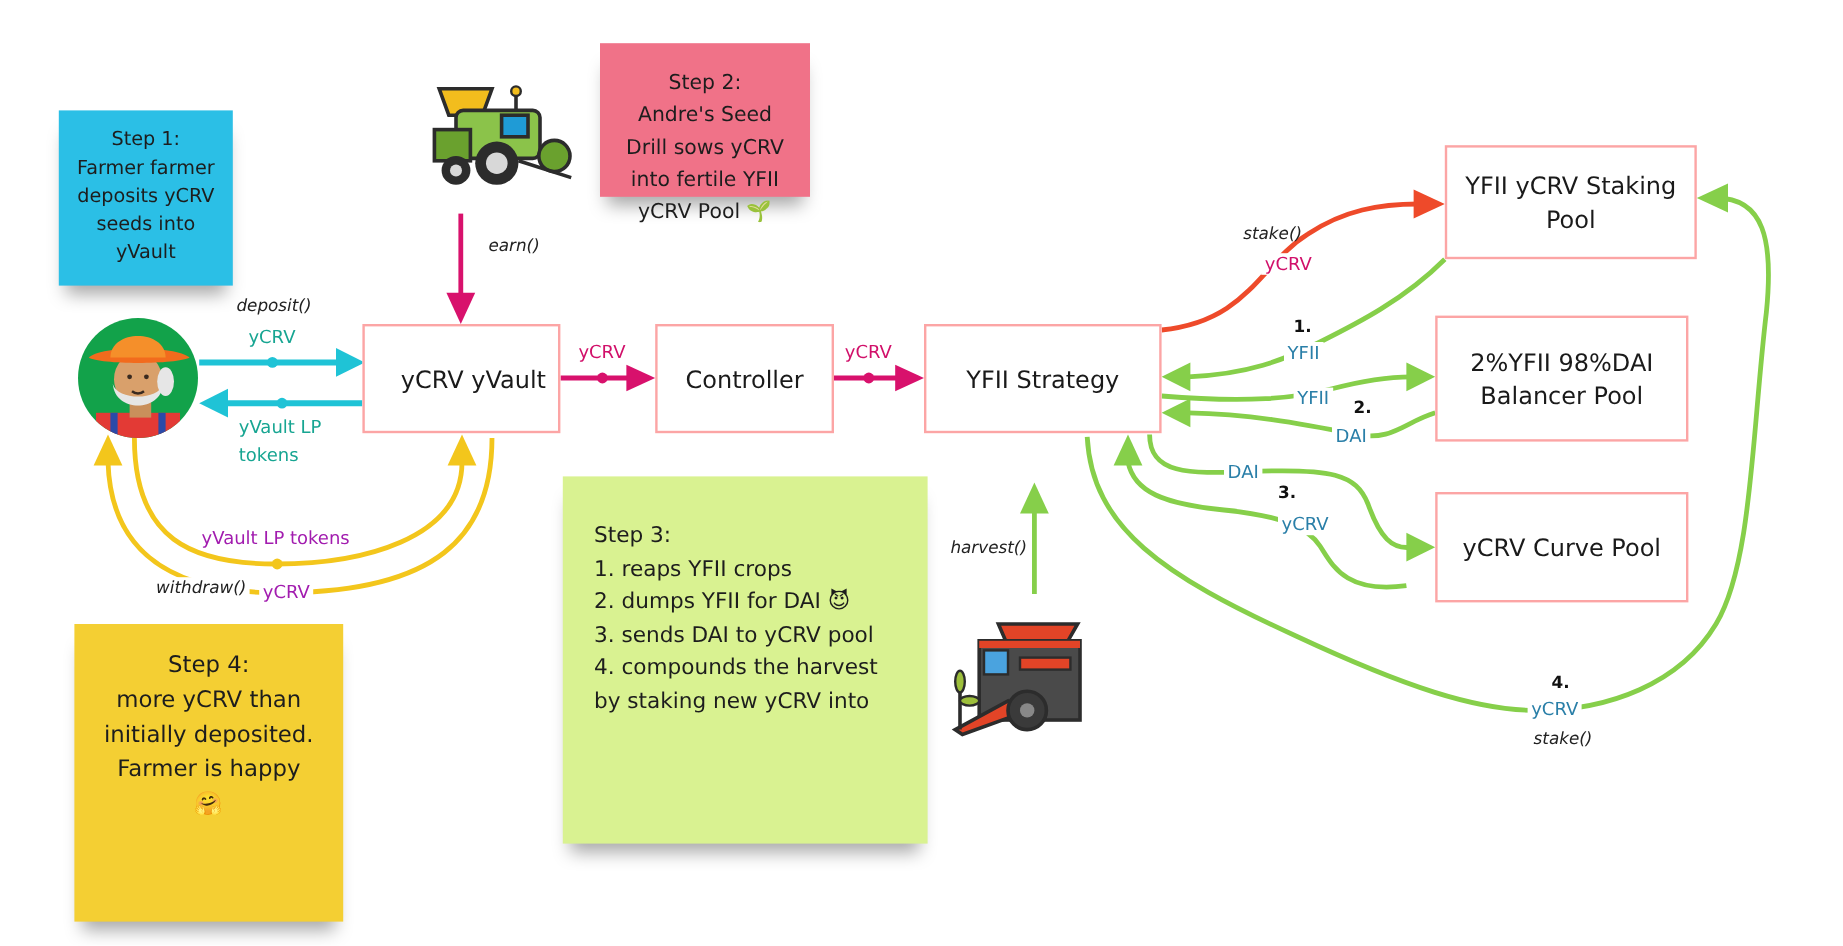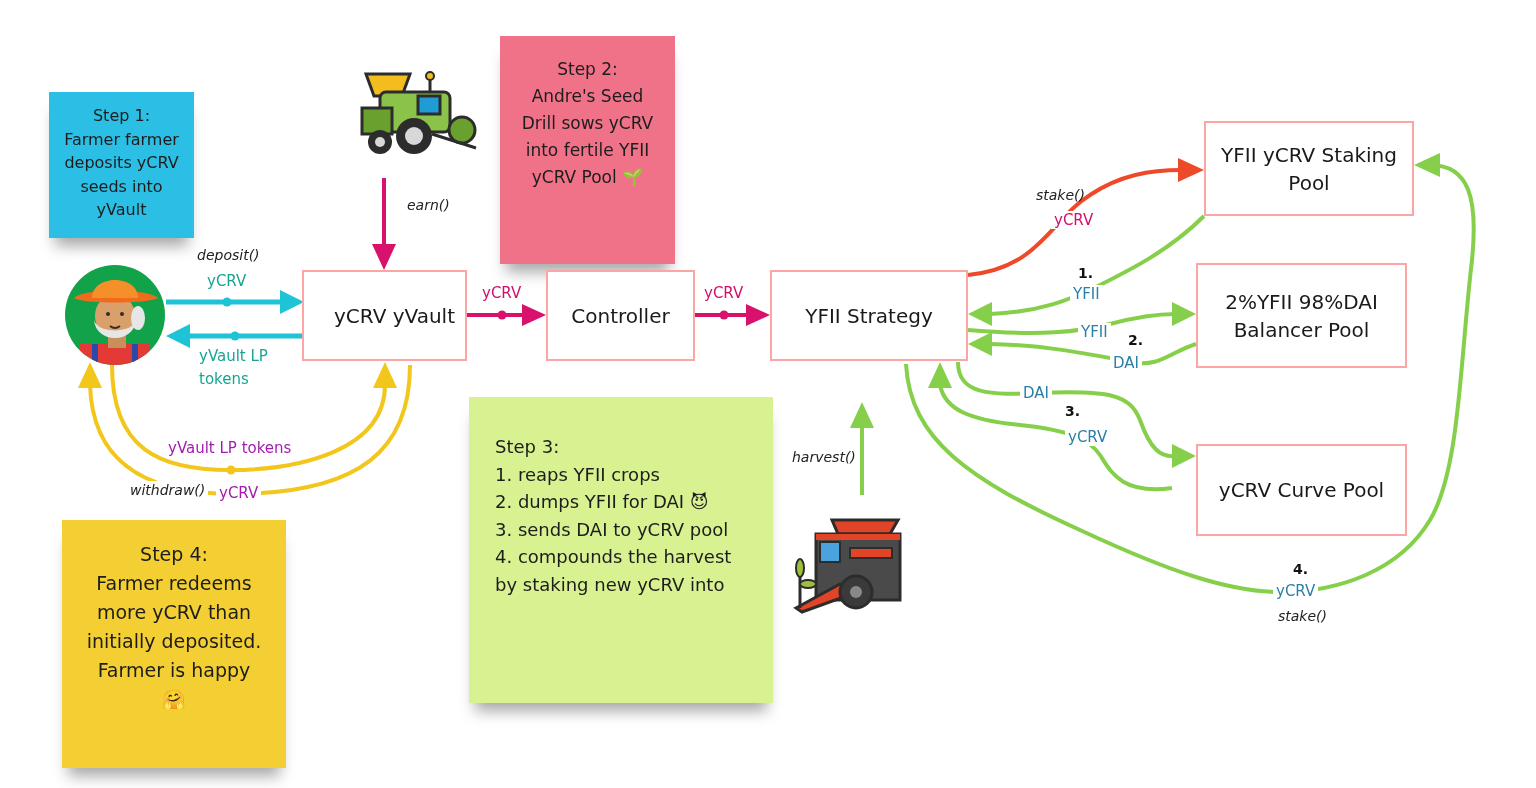--- a/index.html
+++ b/index.html
@@ -117,40 +117,39 @@
 </svg>
 
 <div class="sticky" style="left:49px; top:92px; width:145px; height:146px; background:#2bbfe6; padding-top:12px; font-size:16px; line-height:23.5px;">
   <span class="line">Step 1:</span>
   <span class="line">Farmer farmer</span>
   <span class="line">deposits yCRV</span>
   <span class="line">seeds into</span>
   <span class="line">yVault</span>
 </div>
 
-<div class="sticky" style="left:500px; top:36px; width:175px; height:228px; background:#f07288; padding-top:20px; font-size:17px; line-height:27px;">
+<div class="sticky" style="left:500px; top:36px; width:175px; height:128px; background:#f07288; padding-top:20px; font-size:17px; line-height:27px;">
   <span class="line">Step 2:</span>
   <span class="line">Andre's Seed</span>
   <span class="line">Drill sows yCRV</span>
   <span class="line">into fertile YFII</span>
   <span class="line">yCRV Pool 🌱</span>
 </div>
 
 <div class="sticky left-align" style="left:469px; top:397px; width:304px; height:306px; background:#d9f291; padding:36px 0 0 26px; font-size:18px; line-height:27.5px;">
   <span class="line">Step 3:</span>
   <span class="line">1. reaps YFII crops</span>
   <span class="line">2. dumps YFII for DAI 😈</span>
   <span class="line">3. sends DAI to yCRV pool</span>
   <span class="line">4. compounds the harvest</span>
   <span class="line">by staking new yCRV into</span>
 </div>
 
 <div class="sticky" style="left:62px; top:520px; width:224px; height:248px; background:#f4cf33; padding-top:20px; font-size:19px; line-height:29px;">
   <span class="line">Step 4:</span>
-  <span class="line">Farmer redeems</span>
   <span class="line">more yCRV than</span>
   <span class="line">initially deposited.</span>
   <span class="line">Farmer is happy</span>
   <span class="line">🤗</span>
 </div>
 
 <div class="box" style="left:302px; top:270px; width:165px; height:91px;padding-left:20px;">
   <span>yCRV yVault</span>
 </div>
 <div class="box" style="left:546px; top:270px; width:149px; height:91px;">
@@ -160,21 +159,21 @@
   <span>YFII Strategy</span>
 </div>
 <div class="box" style="left:1204px; top:121px; width:210px; height:95px; flex-direction:column;">
   <span class="line">YFII yCRV Staking</span>
   <span class="line">Pool</span>
 </div>
 <div class="box" style="left:1196px; top:263px; width:211px; height:105px; flex-direction:column;">
   <span class="line">2%YFII 98%DAI</span>
   <span class="line">Balancer Pool</span>
 </div>
-<div class="box" style="left:1196px; top:410px; width:211px; height:92px;margin-top:34px;">
+<div class="box" style="left:1196px; top:410px; width:211px; height:92px;">
   <span>yCRV Curve Pool</span>
 </div>
 
 <svg class="icon" style="left:64px; top:264px;" width="102" height="102" viewBox="0 0 102 102">
   <defs>
       <clipPath id="fc">
         <circle cx="51" cy="51" r="50"></circle>
       </clipPath>
     </defs>
   <circle cx="51" cy="51" r="50" fill="#12a24a"></circle>

